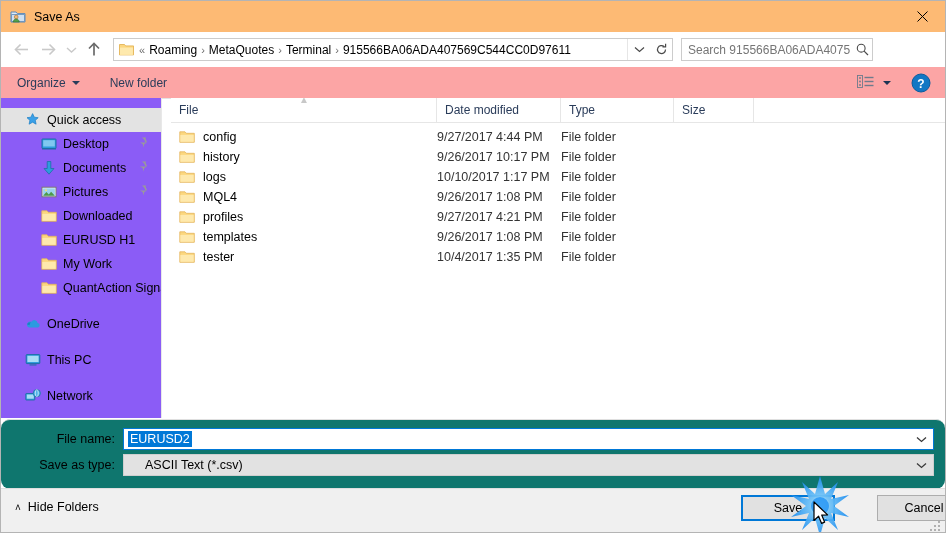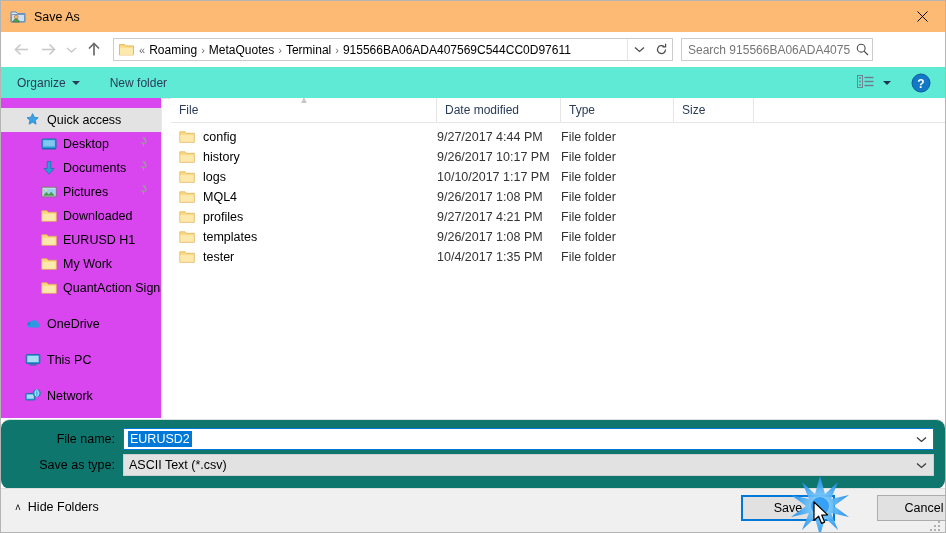--- a/index.html
+++ b/index.html
@@ -131,21 +131,21 @@
   .search-icon {
     width: 20px;
     display: flex; align-items: center; justify-content: center;
   }
 
   
   .cmdbar {
     position: absolute;
     left: 0; top: 66px;
     width: 944px; height: 31px;
-    background: #5eead4;
+    background: #fca5a5;
     border-bottom: 1px solid #e3e3e3;
     display: flex;
     align-items: center;
   }
   .cmd-item {
     font-size: 12px;
     color: #2a3c5a;
     padding: 4px 8px;
     margin-left: 8px;
     display: flex;
@@ -178,21 +178,21 @@
     margin-right: 14px; margin-left: 14px;
     cursor: default;
   }
 
   
   .sidebar {
     position: absolute;
     left: 0; top: 97px;
     width: 161px;
     height: 320px;
-    background: #d946ef;
+    background: #8b5cf6;
     border-right: 1px solid #e8e8e8;
     overflow: hidden;
     padding-top: 10px;
     box-sizing: border-box;
   }
   .side-item {
     height: 24px;
     display: flex;
     align-items: center;
     font-size: 12.5px;
@@ -317,21 +317,21 @@
   }
   .fcombo.name {
     background: #ffffff;
     border: 1px solid #0078d7;
   }
   .fcombo.type {
     background: #e2e2e2;
     border: 1px solid #cfcfcf;
   }
   .fcombo .val {
-    padding-left: 5px;
+    padding-left: 21px;
     font-size: 12.5px;
     white-space: nowrap;
   }
   .fcombo .val.sel {
     background: #0078d7;
     color: #ffffff;
     padding: 1px 2px;
     margin-left: 4px;
   }
   .fcombo .drop {

